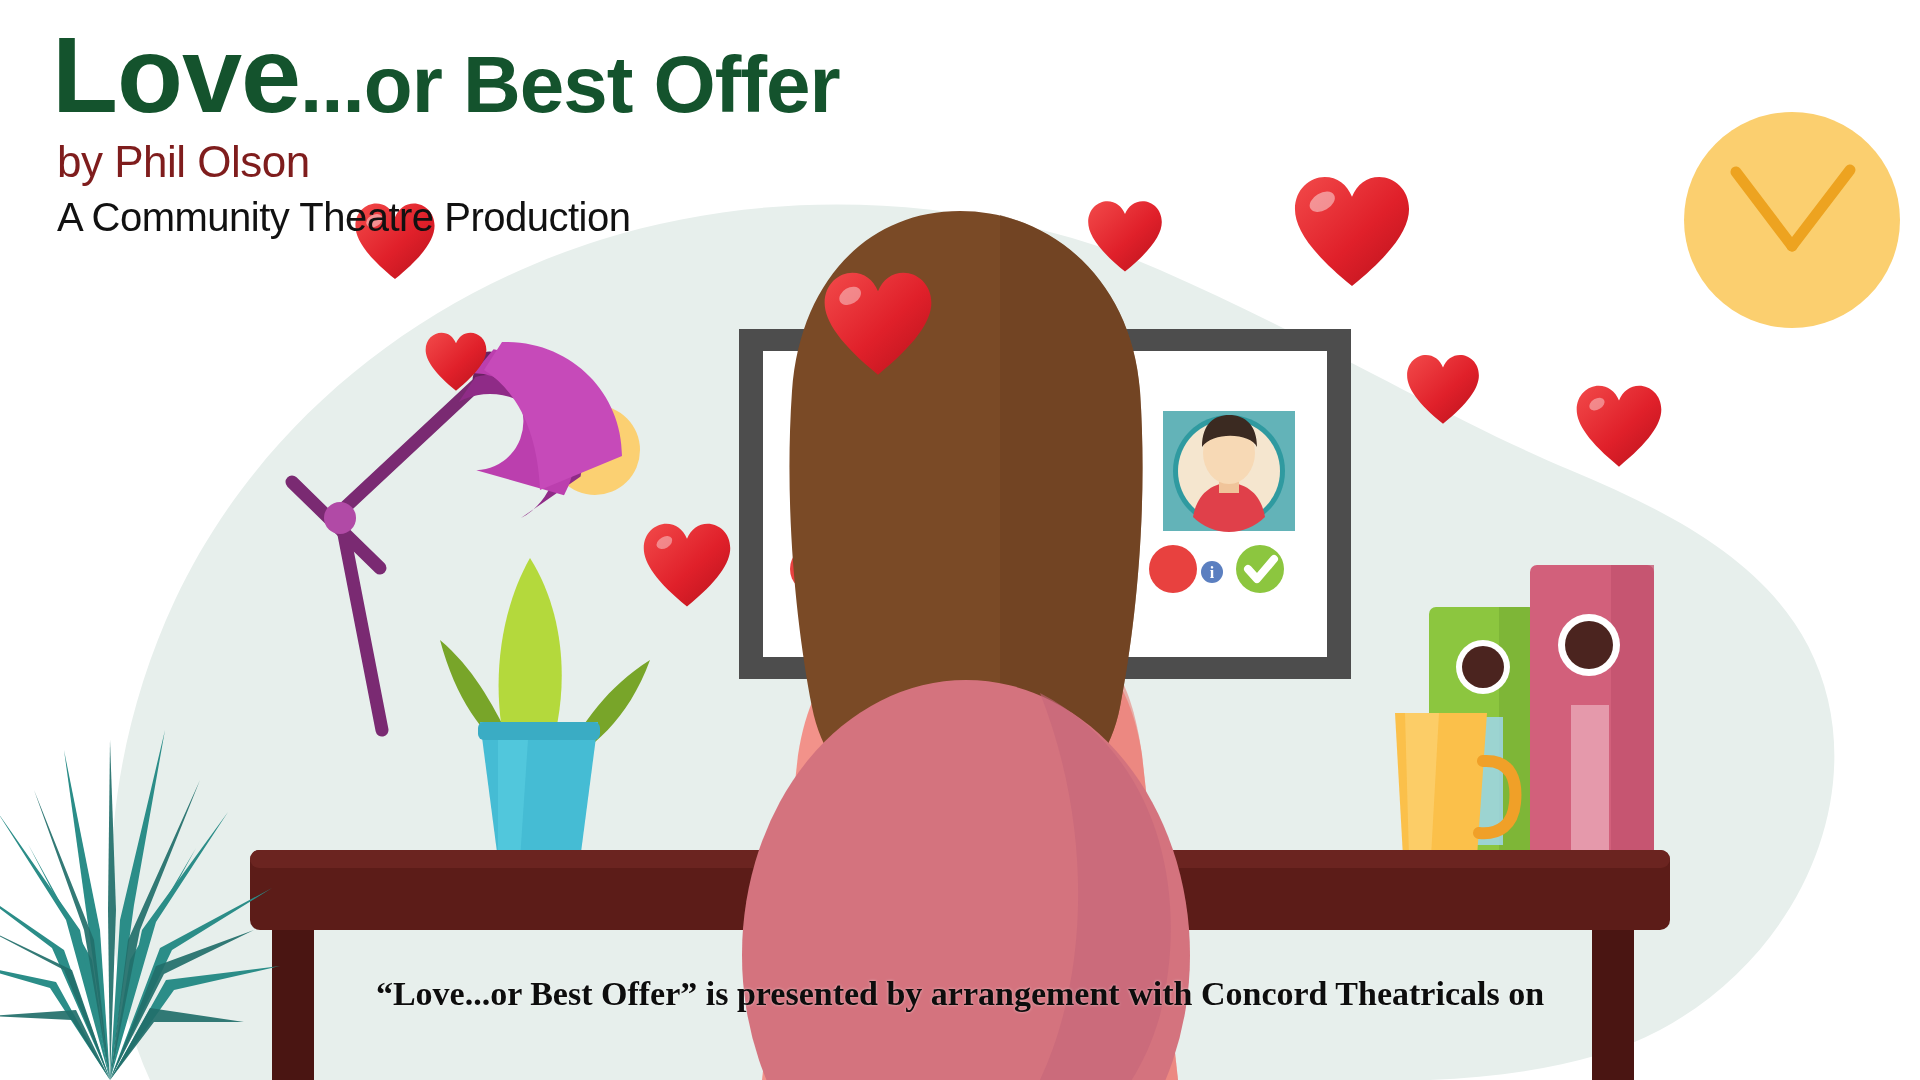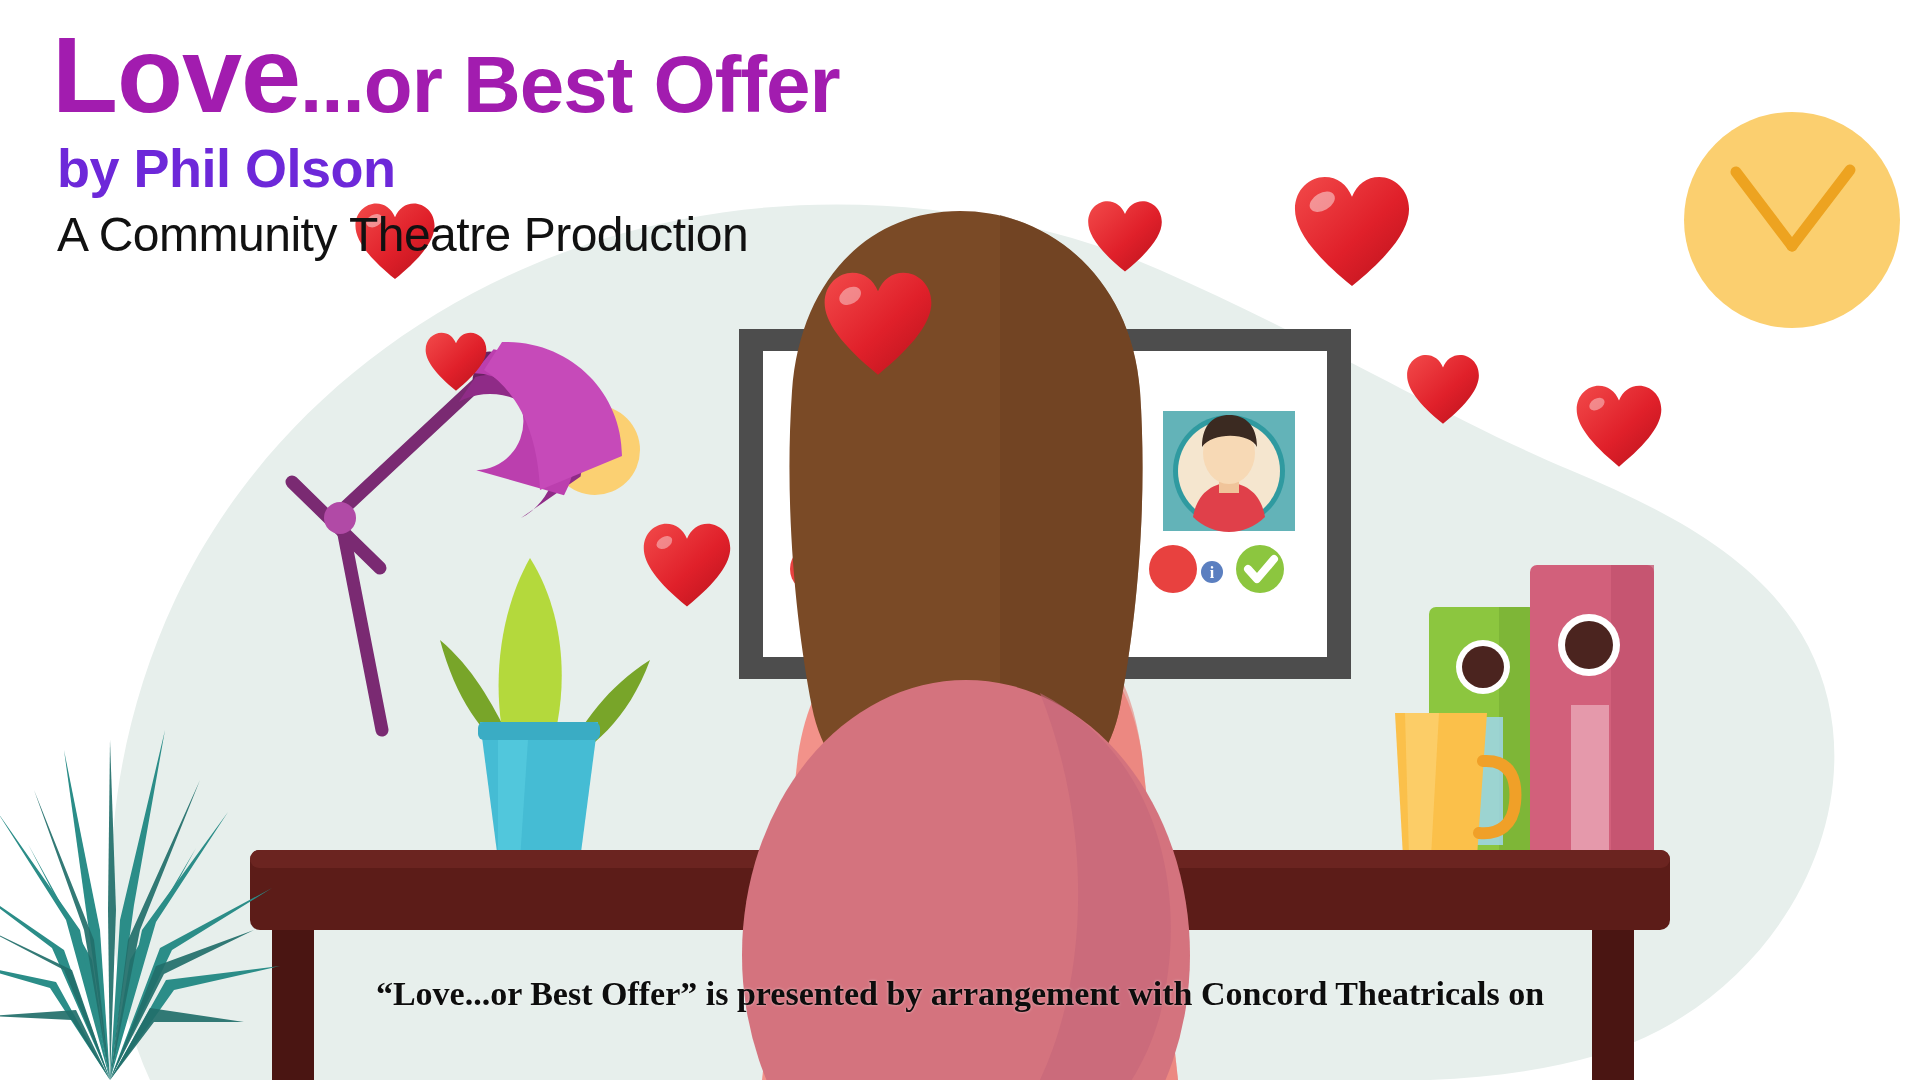--- a/index.html
+++ b/index.html
@@ -27,42 +27,42 @@
 
   
   #title-block {
     left: 52px; top: 24px;
     z-index: 60;
   }
   #main-title {
     margin: 0;
     white-space: nowrap;
     line-height: 0.95;
-    color: #a21caf;
+    color: #14532d;
     font-family: "Liberation Sans", sans-serif;
     font-weight: bold;
   }
   #main-title .word-love {
     font-size: 108px;
     letter-spacing: -1px;
   }
   #main-title .word-rest {
     font-size: 80px;
     letter-spacing: -1px;
   }
   #byline {
     margin: 10px 0 0 5px;
-    font-size: 54px;
-    color: #6d28d9;
-    font-weight: bold;
+    font-size: 44px;
+    color: #7f1d1d;
+    font-weight: normal;
     letter-spacing: -0.5px;
   }
   #subtitle {
     margin: 8px 0 0 5px;
-    font-size: 48px;
+    font-size: 40px;
     color: #111;
     font-weight: normal;
     letter-spacing: -0.5px;
   }
 
   
   #attribution {
     left: 0; top: 972px;
     width: 1920px;
     text-align: center;

